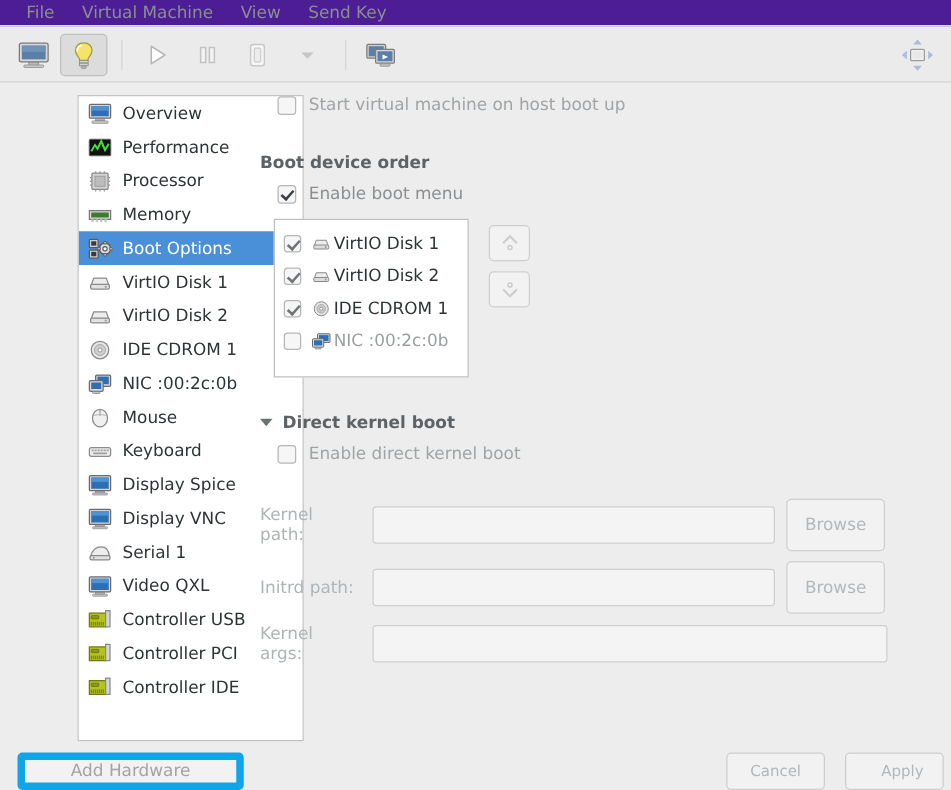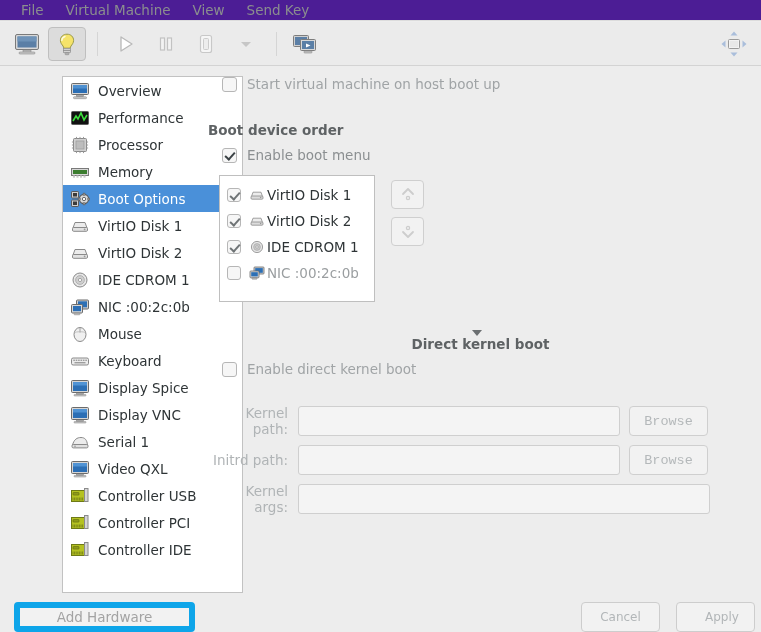--- a/index.html
+++ b/index.html
@@ -131,36 +131,36 @@
 
   .disclosure { display: flex; align-items: center; }
   .tri {
     width: 0; height: 0; margin-right: 8px;
     border-left: 5px solid transparent; border-right: 5px solid transparent;
     border-top: 6px solid #6c7072;
   }
 
   .field-row { display: flex; align-items: center; margin-bottom: 8px; }
   .field-label {
-    width: 90px; text-align: right; padding-right: 10px;
+    width: 90px; padding-right: 10px;
     color: #b0b4b6; font-size: 13.5px; box-sizing: border-box;
   }
   .tbox {
     height: 30px; background: #f4f4f4;
     border: 1px solid #cfcfcf; border-radius: 3px;
     box-sizing: border-box;
   }
   .tbox.short { width: 322px; }
   .tbox.long { width: 412px; }
   .browse-btn {
-    width: 79px; height: 30px; margin-left: 9px;
+    width: 79px; height: 42px; margin-left: 9px;
     background: #f2f2f2; border: 1px solid #cfcfcf; border-radius: 4px;
     box-sizing: border-box;
     display: flex; align-items: center; justify-content: center;
-    color: #b4b8ba; font-size: 13.5px; font-family: Liberation Mono, monospace;
+    color: #b4b8ba; font-size: 13.5px;
   }
 
   
   .bottom-btn {
     position: absolute; top: 602px; height: 30px; width: 79px;
     background: #f2f2f2; border: 1px solid #cdcdcd; border-radius: 4px;
     box-sizing: border-box;
     display: flex; align-items: center; justify-content: center;
     color: #b2b6b8; font-size: 12px;
   }
@@ -601,21 +601,21 @@
           <span>
             <svg width="18" height="18" viewBox="0 0 18 18">
               <circle cx="9" cy="5" r="1.6" stroke="#cdcdcd" stroke-width="1.3" fill="none"></circle>
               <path d="M4 9 L9 14 L14 9" stroke="#cdcdcd" stroke-width="1.8" fill="none" stroke-linecap="round" stroke-linejoin="round"></path>
             </svg>
           </span>
         </div>
       </div>
     </div>
 
-    <div class="disclosure" style="margin-bottom:9px;flex-direction:column;">
+    <div class="disclosure" style="margin-bottom:9px;">
       <span class="tri"></span>
       <span class="sect-title" style="margin:0;">Direct kernel boot</span>
     </div>
 
     <div class="row" style="margin-left:14px; margin-bottom:28px;text-align:center;">
       <span class="cbox"></span>
       <span class="cb-label">Enable direct kernel boot</span>
     </div>
 
     <div class="field-row">

